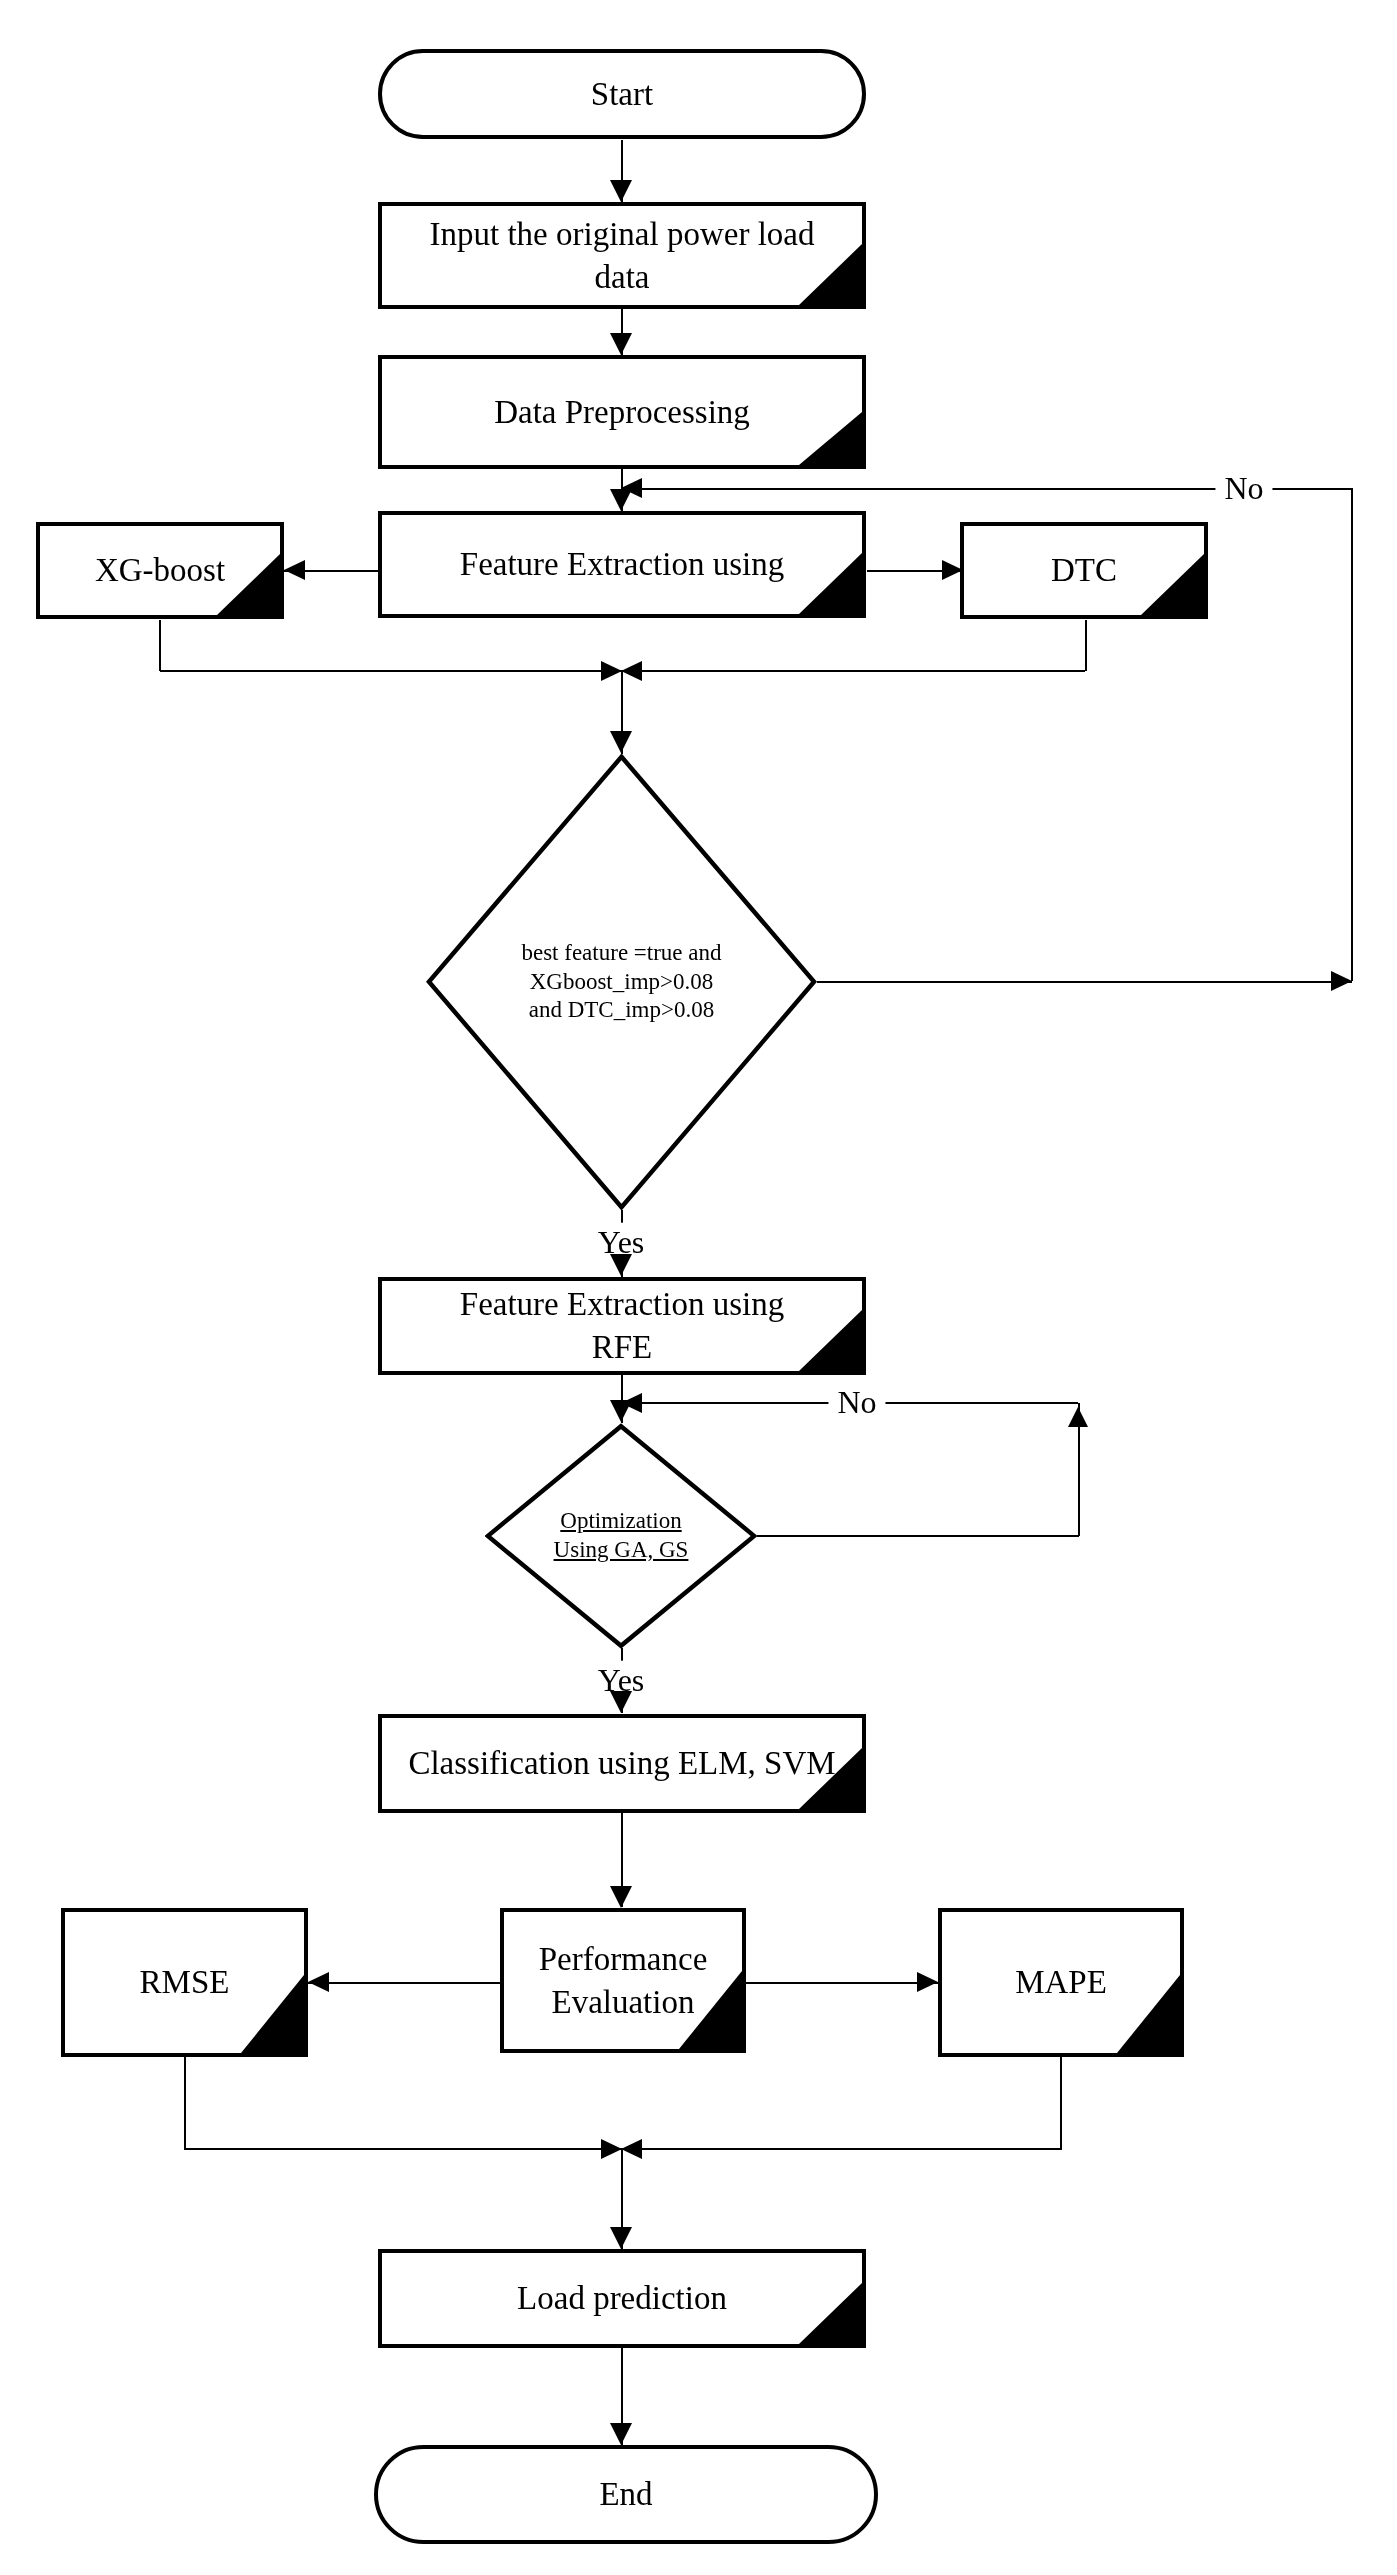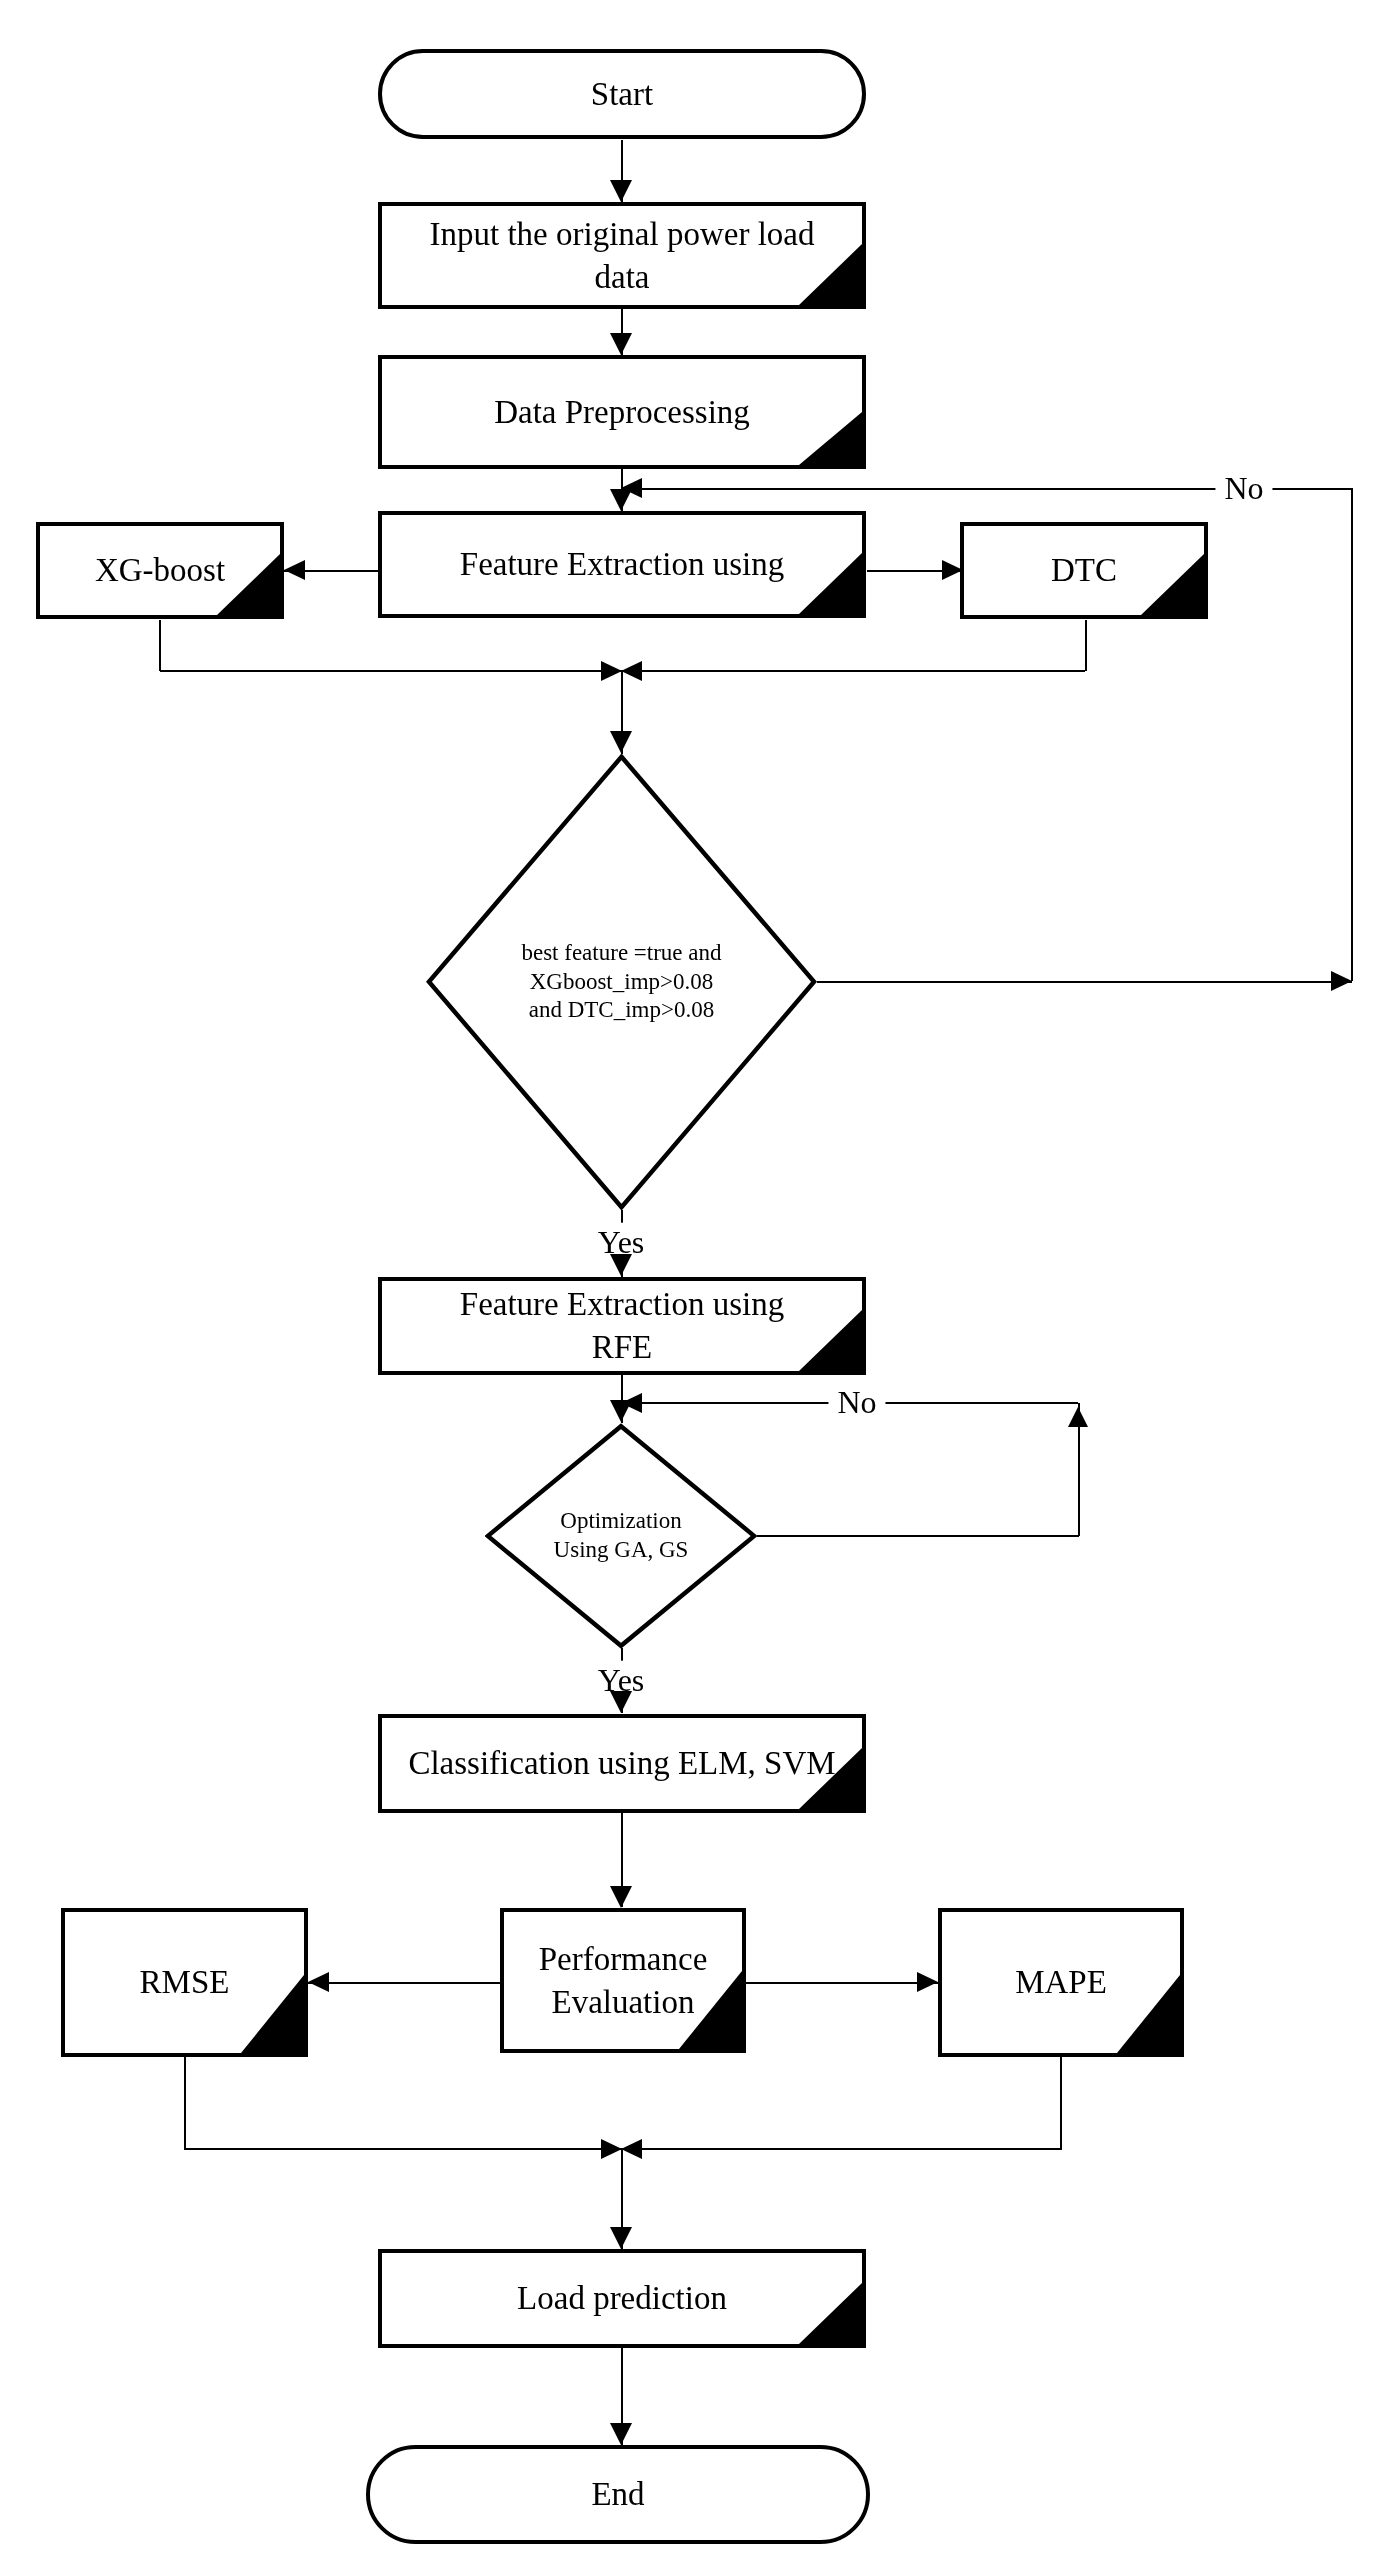--- a/index.html
+++ b/index.html
@@ -168,21 +168,21 @@
 
   <div class="node" style="left:378px;top:1277px;width:488px;height:98px;">
     <span>Feature Extraction using
 RFE</span>
     <span class="corner"></span>
   </div>
 
   <svg class="dsvg" style="left:485px;top:1423px;" width="272" height="226" viewBox="0 0 488 404">
     <polygon points="244,5 483,202 244,399 5,202" fill="#ffffff" stroke="#000000" stroke-width="8"></polygon>
   </svg>
-  <div class="dlabel" style="left:485px;top:1423px;width:272px;height:226px;">Optimization
+  <div class="dlabel" style="left:485px;top:1423px;width:272px;height:226px;text-decoration:underline;">Optimization
 Using GA, GS</div>
 
   <div class="node" style="left:61px;top:1908px;width:247px;height:149px;">
     <span>RMSE</span>
     <span class="corner tall"></span>
   </div>
 
   <div class="node" style="left:378px;top:1714px;width:488px;height:99px;">
     <span>Classification using ELM, SVM</span>
     <span class="corner"></span>
@@ -197,18 +197,18 @@
   <div class="node" style="left:938px;top:1908px;width:246px;height:149px;">
     <span>MAPE</span>
     <span class="corner tall"></span>
   </div>
 
   <div class="node" style="left:378px;top:2249px;width:488px;height:99px;">
     <span>Load prediction</span>
     <span class="corner"></span>
   </div>
 
-  <div class="node terminator" style="left:366px;top:2445px;width:504px;height:99px;">
+  <div class="node terminator" style="left:374px;top:2445px;width:504px;height:99px;">
     <span>End</span>
   </div>
 
 </div>
 
 
 </body></html>

